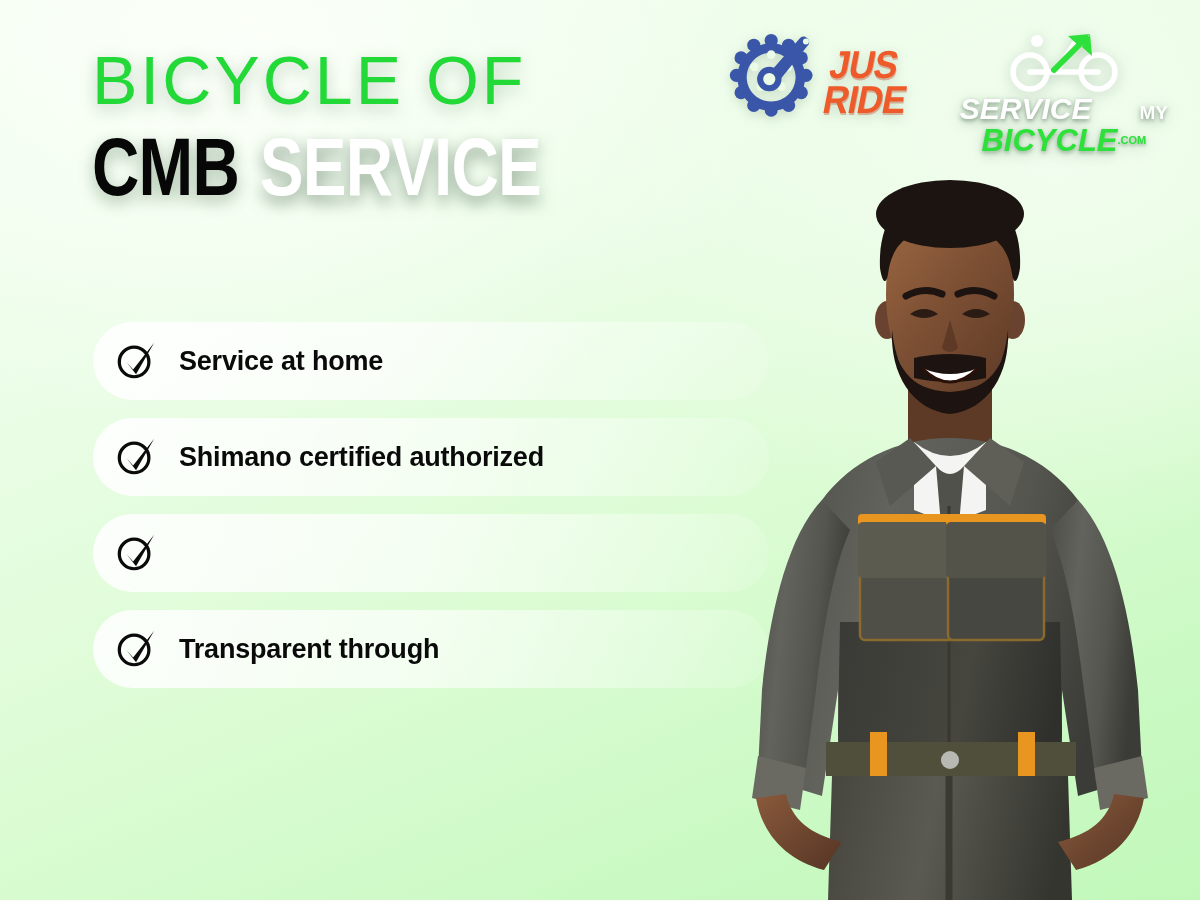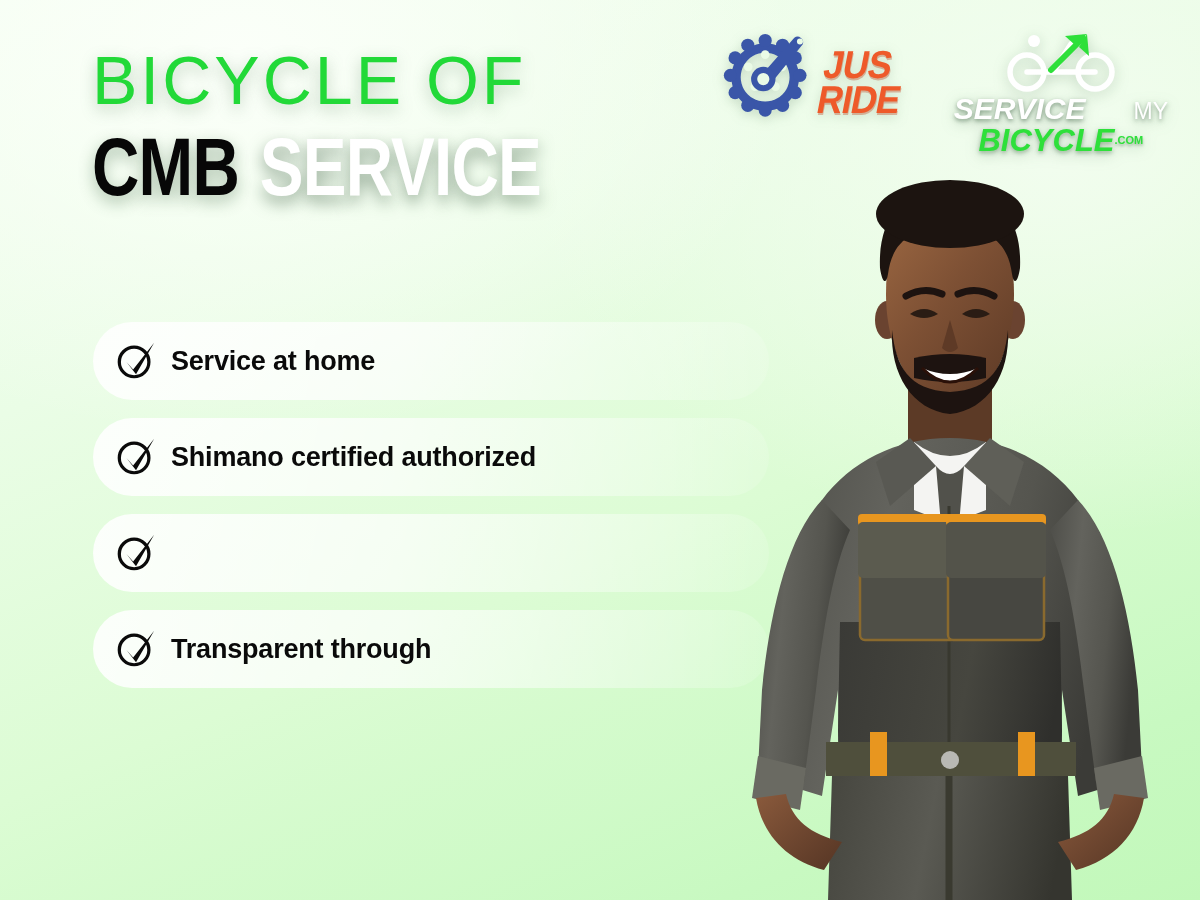--- a/index.html
+++ b/index.html
@@ -100,22 +100,22 @@
   }
   .cmb-choose {
     font-size: 30px;
     font-weight: 700;
     font-style: italic;
     color: #ffffff;
     letter-spacing: 0px;
     text-shadow: 0 2px 4px rgba(60,95,65,0.55);
   }
   .cmb-my {
-    font-size: 23px;
-    font-weight: 400;
+    font-size: 19px;
+    font-weight: 700;
     color: #ffffff;
     letter-spacing: 0px;
     text-shadow: 0 2px 4px rgba(60,95,65,0.55);
     margin-left: 48px;
   }
   .cmb-word2 {
     display: flex;
     align-items: center;
     line-height: 1;
     margin-top: 1px;
@@ -149,20 +149,21 @@
     border-radius: 39px;
     background: linear-gradient(100deg,
                 rgba(255,255,255,0.88) 0%,
                 rgba(255,255,255,0.70) 45%,
                 rgba(255,255,255,0.30) 85%,
                 rgba(255,255,255,0.12) 100%);
     display: flex;
     align-items: center;
     padding-left: 22px;
     box-sizing: border-box;
+    gap: 8px;
   }
   .benefit-row.indented { padding-left: 22px; }
   .check-icon {
     flex: 0 0 auto;
     width: 42px;
     height: 42px;
     margin-right: 14px;
   }
   .benefit-label {
     font-size: 27px;

